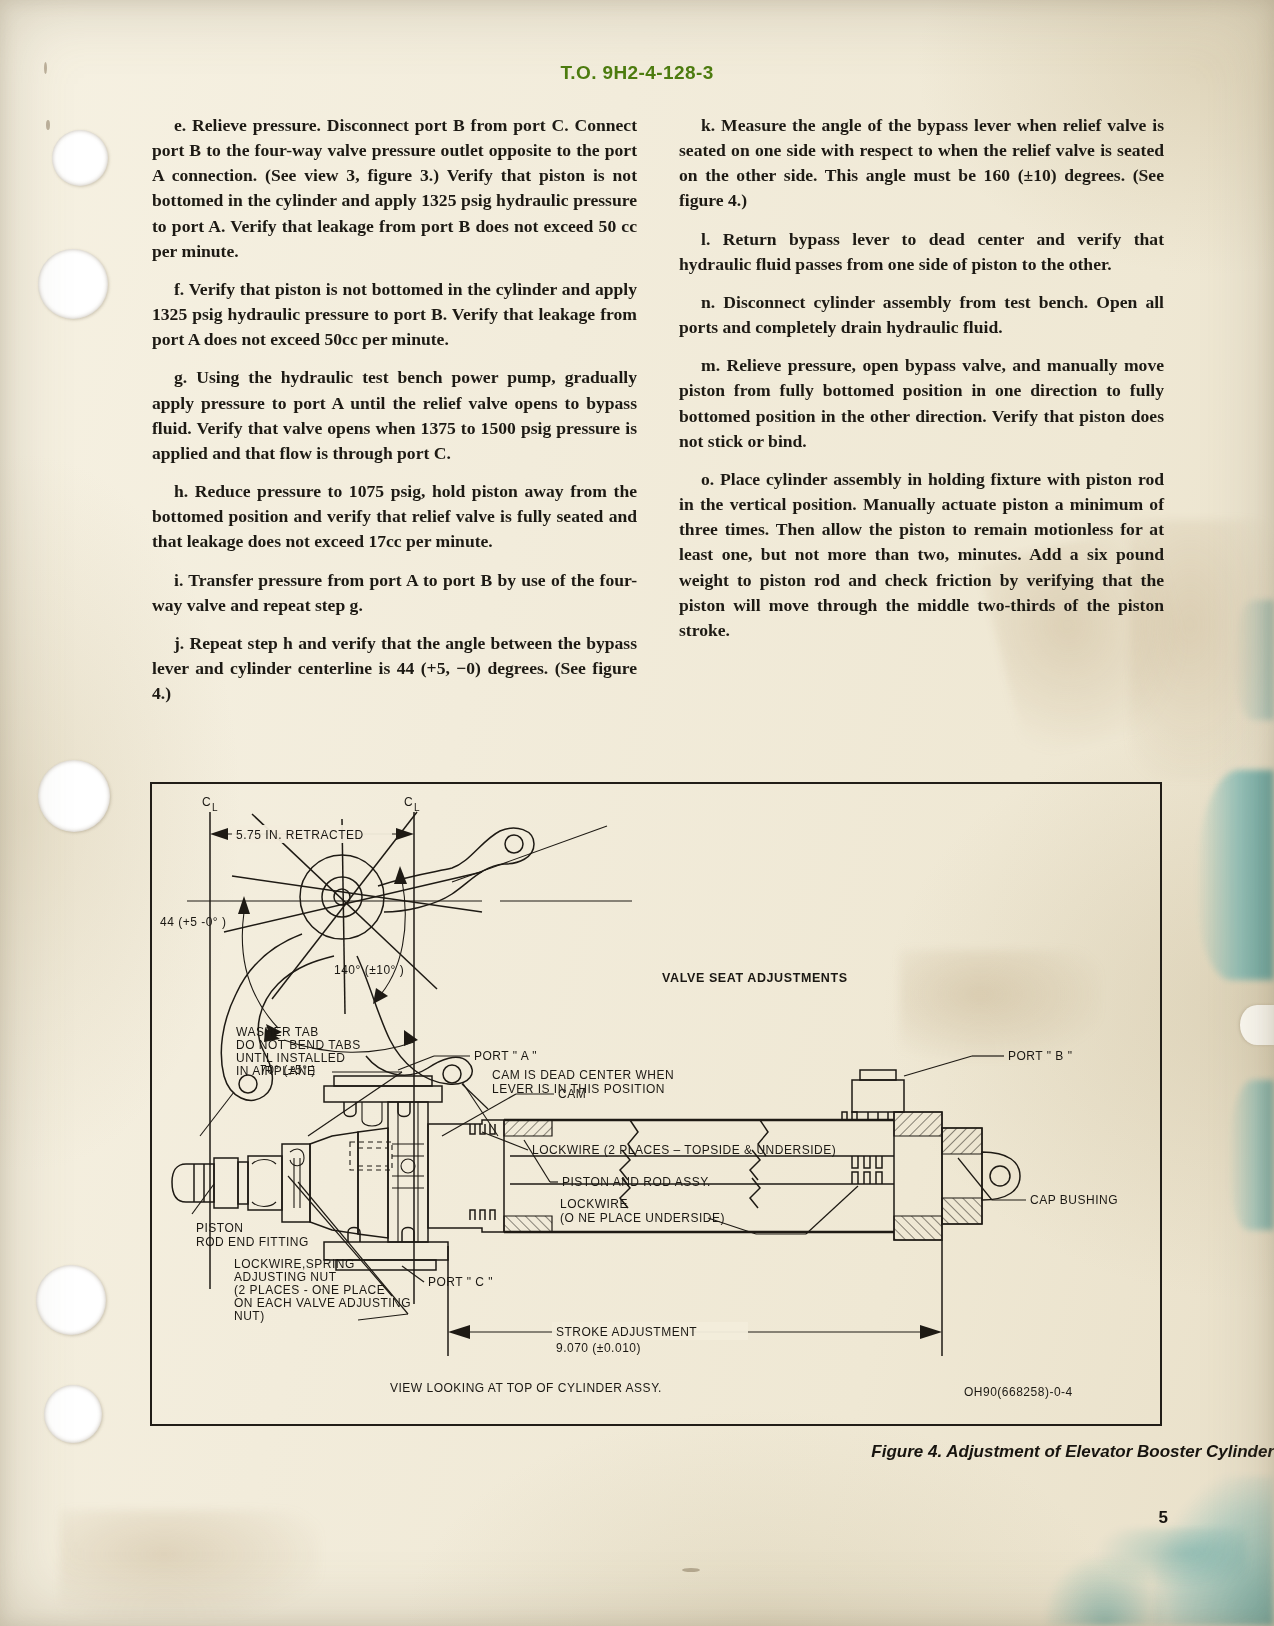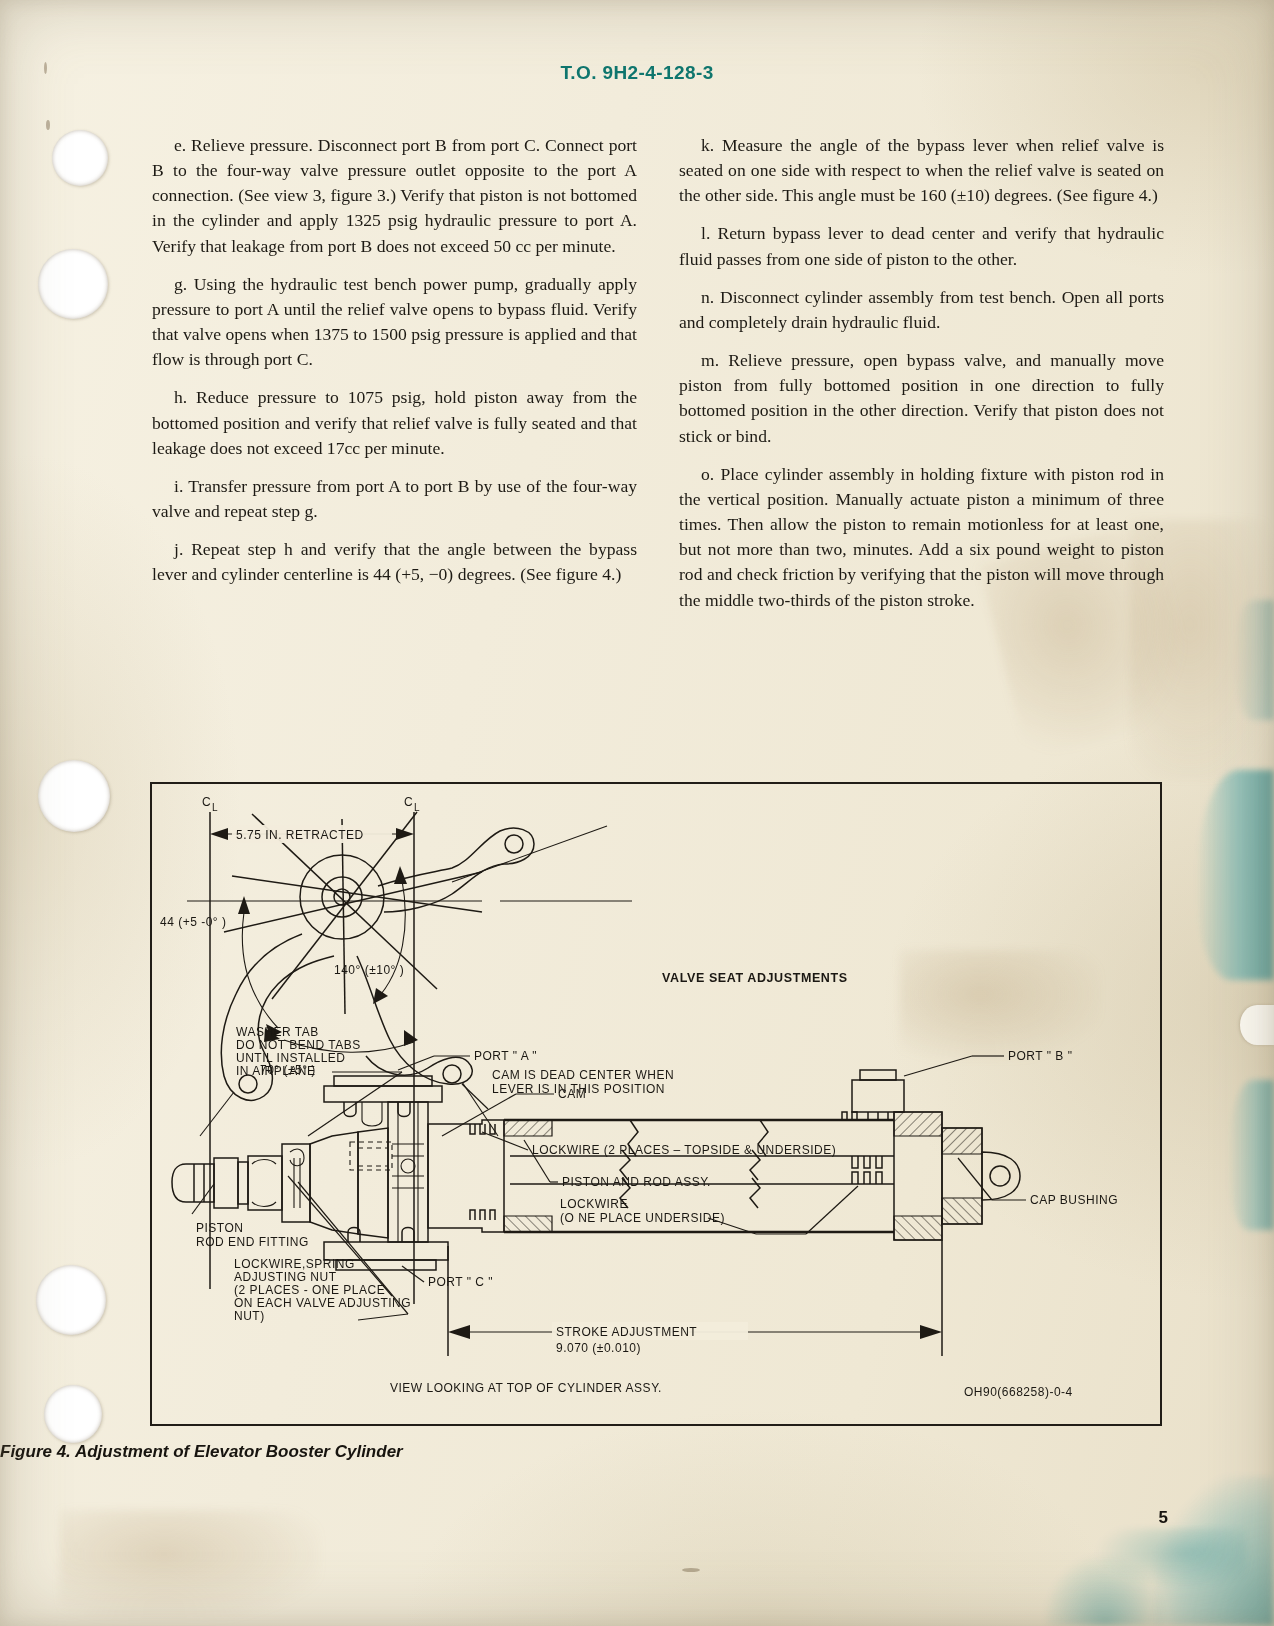--- a/index.html
+++ b/index.html
@@ -94,30 +94,31 @@
   
   .doc-header {
     position: absolute;
     top: 62px;
     left: 0; right: 0;
     text-align: center;
     font-family: "Liberation Sans", "DejaVu Sans", sans-serif;
     font-weight: bold;
     font-size: 19px;
     letter-spacing: 0.4px;
-    color: #0f766e;
+    color: #4d7c0f;
   }
   
   .columns {
     position: absolute;
-    top: 133px;
+    top: 113px;
     left: 152px;
     width: 1012px;
     display: flex;
     gap: 42px;
+    font-weight: bold;
   }
   .col { width: 485px; }
   .col p {
     margin: 0 0 13px 0;
     font-size: 17.6px;
     line-height: 1.43;
     text-align: justify;
     text-indent: 22px;
     color: #1d1a14;
     -webkit-font-smoothing: antialiased;
@@ -132,21 +133,21 @@
     width: 1008px;
     height: 640px;
     border: 2px solid #211d17;
     background: transparent;
   }
   .fig svg { display: block; }
   .fig-caption {
     position: absolute;
     top: 1442px;
     left: 0; right: 0;
-    text-align: left;
+    text-align: right;
     font-family: "Liberation Sans", "DejaVu Sans", sans-serif;
     font-style: italic;
     font-weight: bold;
     font-size: 17px;
     color: #17140f;
   }
   .page-number {
     position: absolute;
     right: 106px;
     top: 1508px;
@@ -191,20 +192,21 @@
   <div class="speck" style="left:46px;top:120px;width:4px;height:10px;"></div>
   <div class="speck" style="left:44px;top:62px;width:3px;height:12px;"></div>
   <div class="speck" style="left:682px;top:1568px;width:18px;height:4px;"></div>
 
   <div class="doc-header">T.O.  9H2-4-128-3</div>
 
   <div class="columns">
 
     <div class="col">
       <p>e. Relieve pressure. Disconnect port B from port C. Connect port B to the four-way valve pressure outlet opposite to the port A connection. (See view 3, figure 3.) Verify that piston is not bottomed in the cylinder and apply 1325 psig hydraulic pressure to port A. Verify that leakage from port B does not exceed 50 cc per minute.</p>
+      <p>f. Verify that piston is not bottomed in the cylinder and apply 1325 psig hydraulic pressure to port B. Verify that leakage from port A does not exceed 50cc per minute.</p>
       <p>g. Using the hydraulic test bench power pump, gradually apply pressure to port A until the relief valve opens to bypass fluid. Verify that valve opens when 1375 to 1500 psig pressure is applied and that flow is through port C.</p>
       <p>h. Reduce pressure to 1075 psig, hold piston away from the bottomed position and verify that relief valve is fully seated and that leakage does not exceed 17cc per minute.</p>
       <p>i. Transfer pressure from port A to port B by use of the four-way valve and repeat step g.</p>
       <p>j. Repeat step h and verify that the angle between the bypass lever and cylinder centerline is 44 (+5, −0) degrees. (See figure 4.)</p>
     </div>
 
     <div class="col">
       <p>k. Measure the angle of the bypass lever when relief valve is seated on one side with respect to when the relief valve is seated on the other side. This angle must be 160 (±10) degrees. (See figure 4.)</p>
       <p>l. Return bypass lever to dead center and verify that hydraulic fluid passes from one side of piston to the other.</p>
       <p>n. Disconnect cylinder assembly from test bench. Open all ports and completely drain hydraulic fluid.</p>

